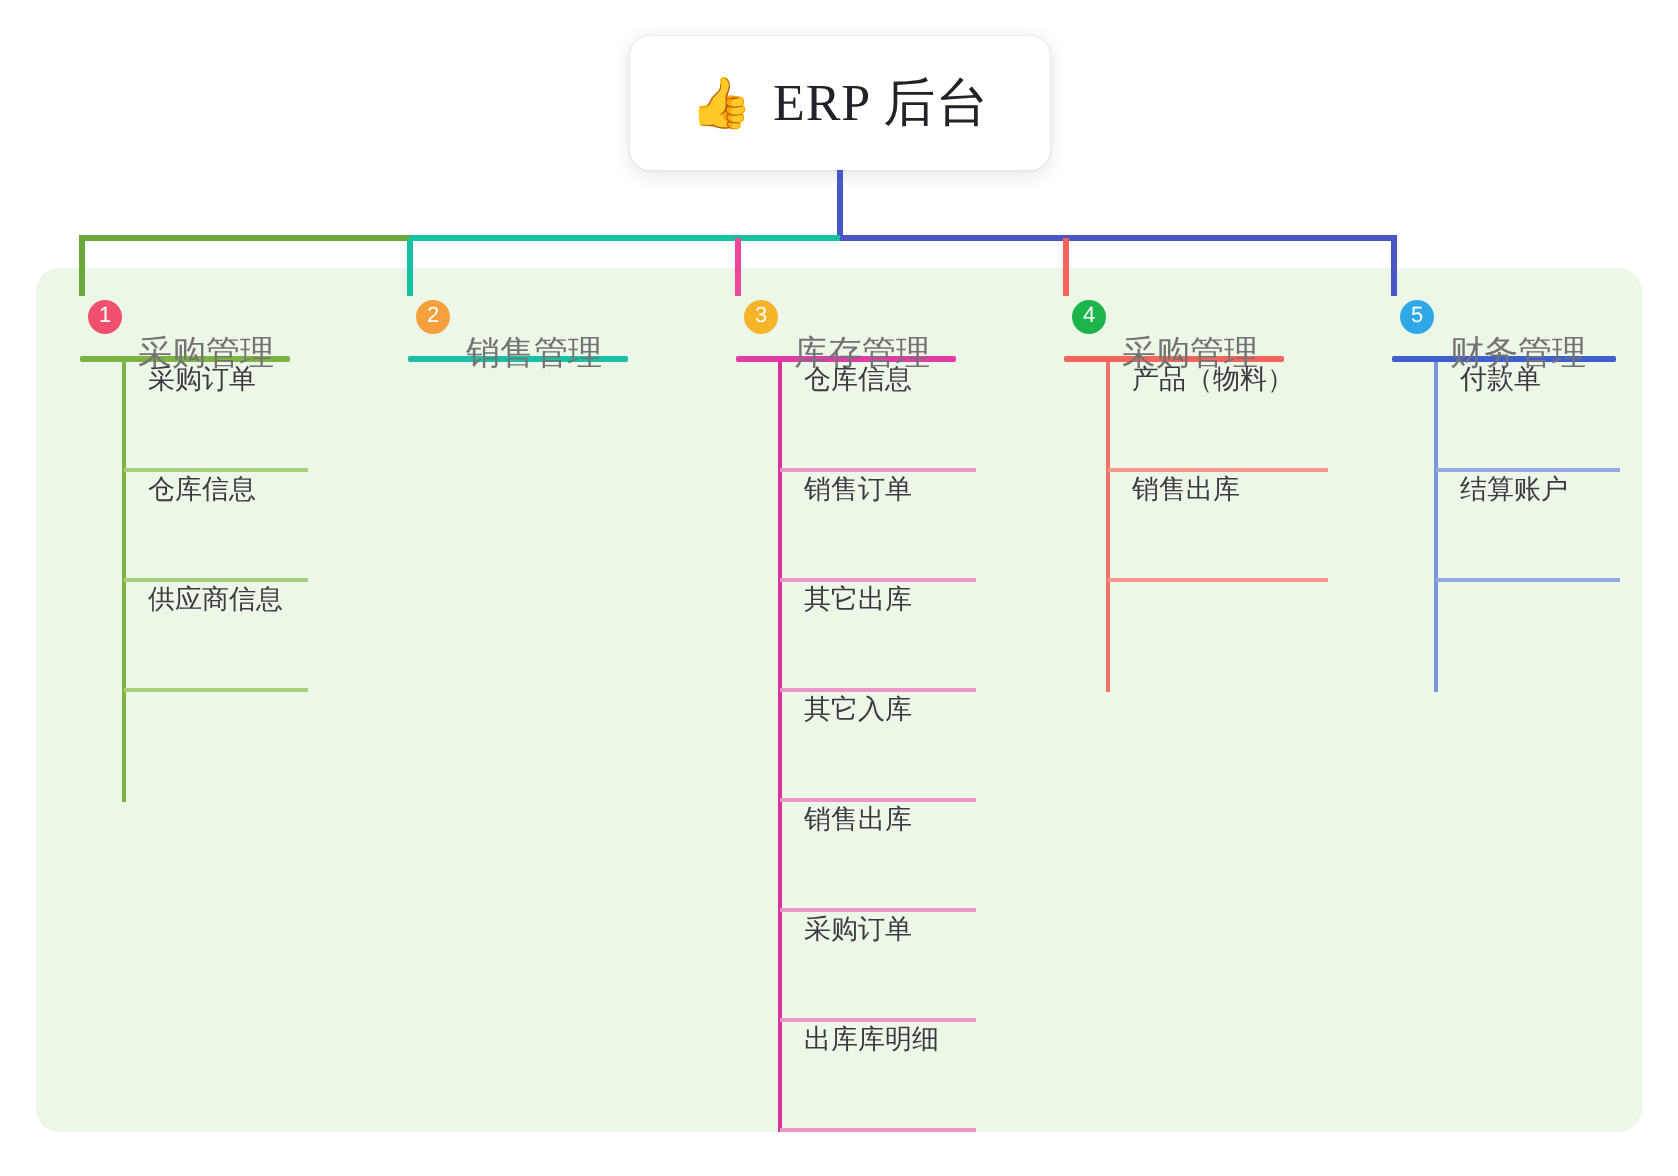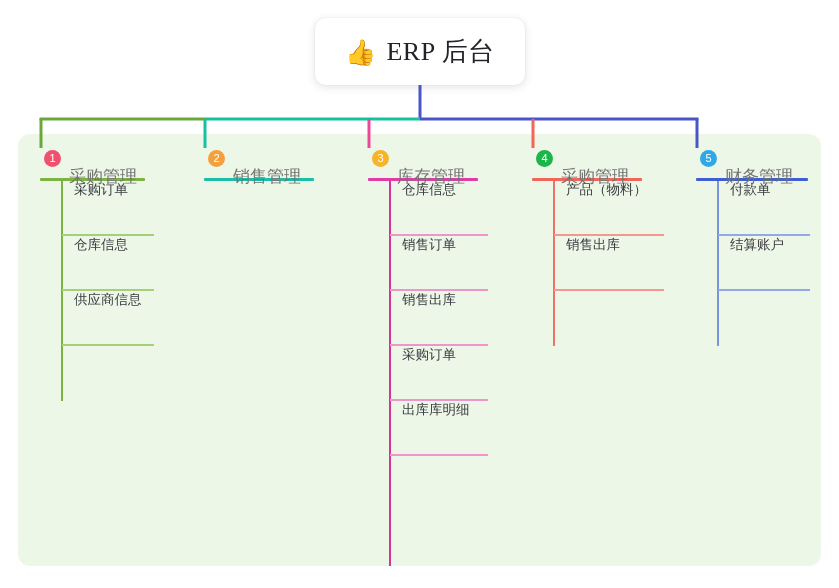--- a/index.html
+++ b/index.html
@@ -205,20 +205,28 @@
           <div class="spine" style="background: rgb(214, 51, 155); height: 385px;"></div>
           <div class="leaf">
             <span class="leaf-label">仓库信息</span>
             <div class="leaf-rule" style="background: rgb(238, 149, 201); width: 98px;"></div>
           </div>
           <div class="leaf">
             <span class="leaf-label">销售订单</span>
             <div class="leaf-rule" style="background: rgb(238, 149, 201); width: 98px;"></div>
           </div>
           <div class="leaf">
+            <span class="leaf-label">其它出库</span>
+            <div class="leaf-rule" style="background: rgb(238, 149, 201); width: 98px;"></div>
+          </div>
+          <div class="leaf">
+            <span class="leaf-label">其它入库</span>
+            <div class="leaf-rule" style="background: rgb(238, 149, 201); width: 98px;"></div>
+          </div>
+          <div class="leaf">
             <span class="leaf-label">销售出库</span>
             <div class="leaf-rule" style="background: rgb(238, 149, 201); width: 98px;"></div>
           </div>
           <div class="leaf">
             <span class="leaf-label">采购订单</span>
             <div class="leaf-rule" style="background: rgb(238, 149, 201); width: 98px;"></div>
           </div>
           <div class="leaf">
             <span class="leaf-label">出库库明细</span>
             <div class="leaf-rule" style="background: rgb(238, 149, 201); width: 98px;"></div>

